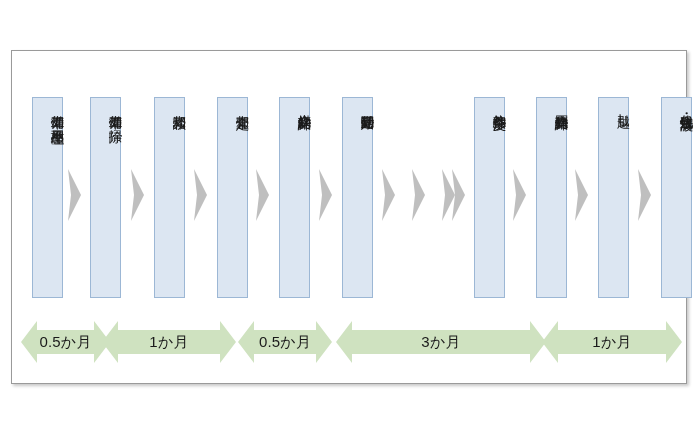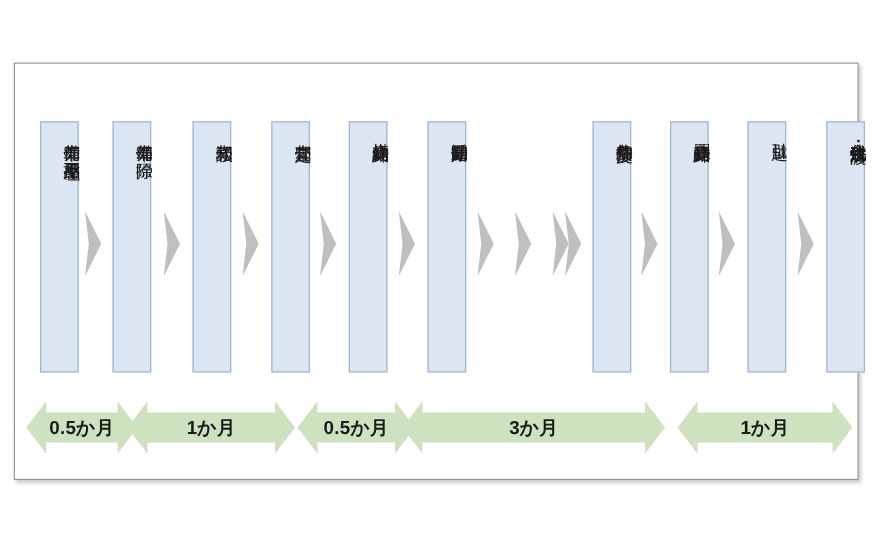--- a/index.html
+++ b/index.html
@@ -94,21 +94,21 @@
   .dur-label {
     position: absolute;
     top: 0;
     left: 0;
     width: 100%;
     height: 42px;
     display: flex;
     align-items: center;
     justify-content: center;
     font-size: 15px;
-    font-weight: 700;
+    font-weight: 400;
     color: #1a1a1a;
     letter-spacing: 0.2px;
     pointer-events: none;
   }
 </style>
 </head>
 <body>
 
 <div id="diagram-frame">
 
@@ -217,21 +217,21 @@
           <polygon points="0,21 16,0 16,9 118,9 118,0 134,21 118,42 118,33 16,33 16,42" fill="#cfe2c0"></polygon>
         </svg>
         <div class="dur-label">1か月</div>
       </div>
       <div class="dur-arrow" style="left: 226px; width: 94px;">
         <svg viewBox="0 0 94 42" preserveAspectRatio="none">
           <polygon points="0,21 16,0 16,9 78,9 78,0 94,21 78,42 78,33 16,33 16,42" fill="#cfe2c0"></polygon>
         </svg>
         <div class="dur-label">0.5か月</div>
       </div>
-      <div class="dur-arrow" style="left: 310px; width: 210px;">
+      <div class="dur-arrow" style="left: 324px; width: 210px;">
         <svg viewBox="0 0 210 42" preserveAspectRatio="none">
           <polygon points="0,21 16,0 16,9 194,9 194,0 210,21 194,42 194,33 16,33 16,42" fill="#cfe2c0"></polygon>
         </svg>
         <div class="dur-label">3か月</div>
       </div>
       <div class="dur-arrow" style="left: 530px; width: 140px;">
         <svg viewBox="0 0 140 42" preserveAspectRatio="none">
           <polygon points="0,21 16,0 16,9 124,9 124,0 140,21 124,42 124,33 16,33 16,42" fill="#cfe2c0"></polygon>
         </svg>
         <div class="dur-label">1か月</div>

